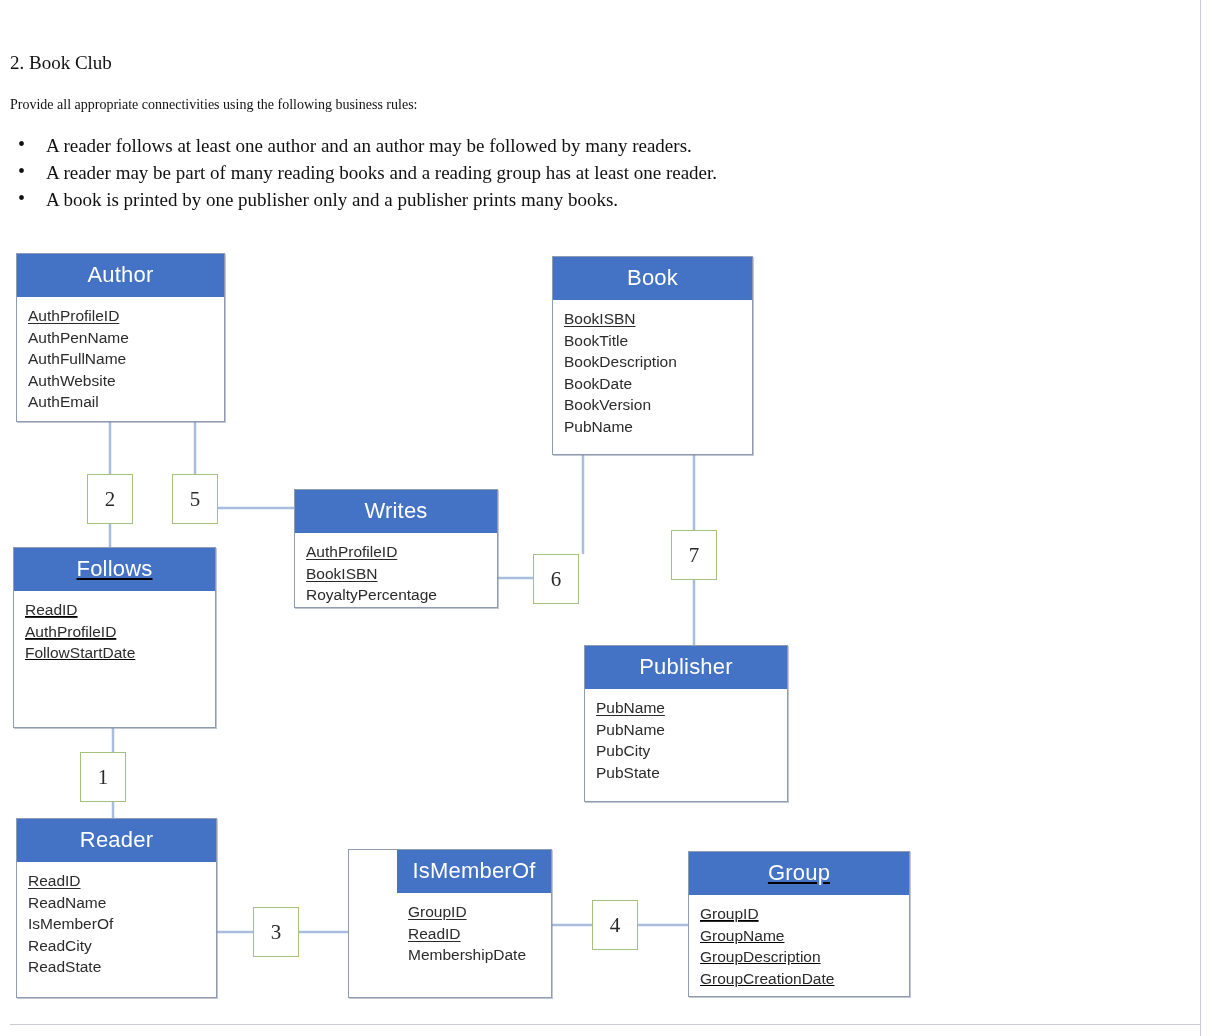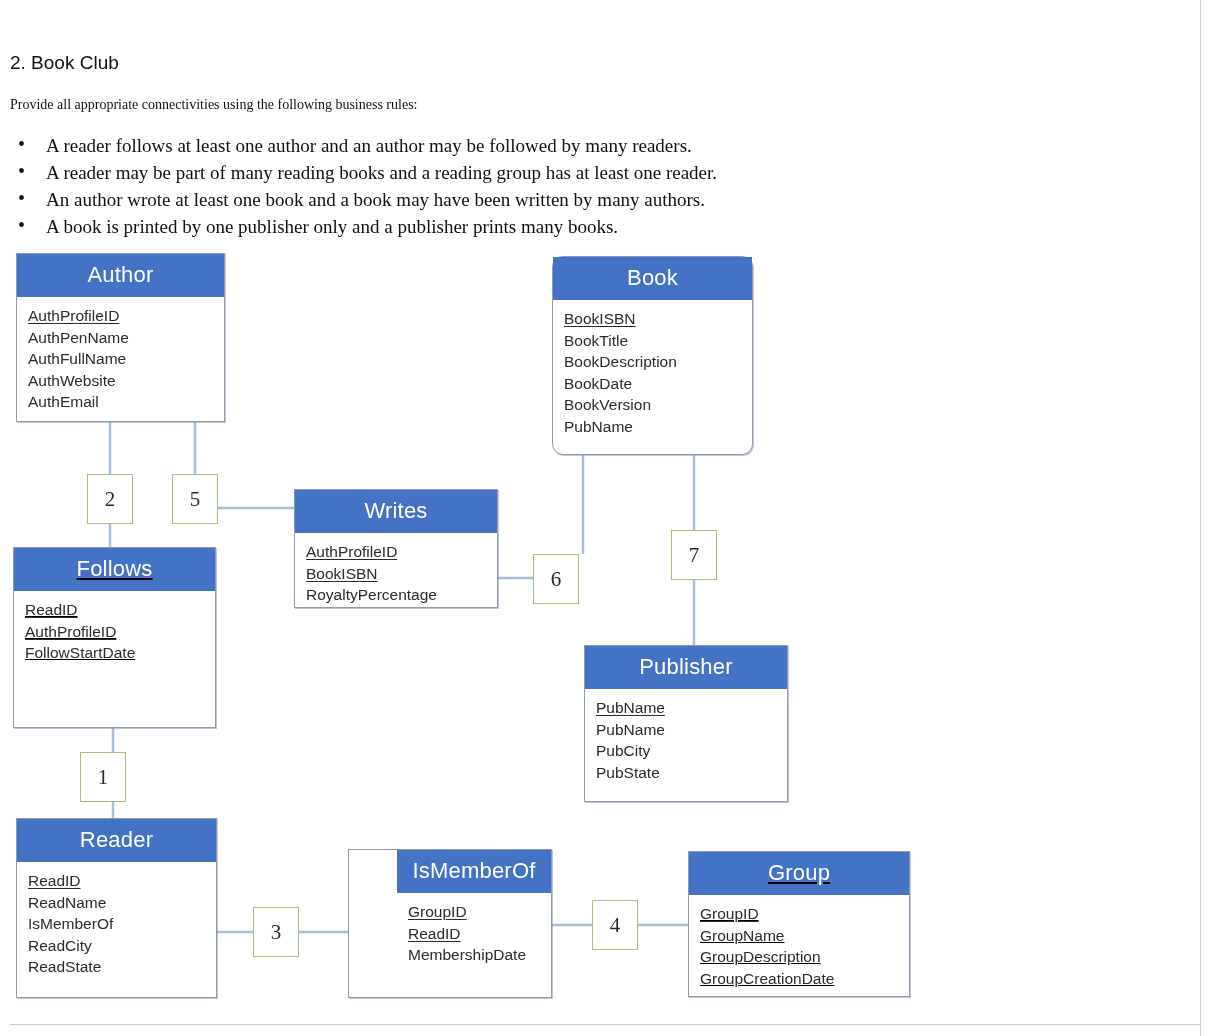--- a/index.html
+++ b/index.html
@@ -18,21 +18,21 @@
 
   
   .doc-text {
     position: absolute;
     left: 0;
     top: 0;
     width: 1160px;
     color: #1a1a1a;
   }
   .q-title {
-    font-family: Liberation Sans, sans-serif;
+    font-family: Liberation Serif, serif;
     font-size: 19px;
     line-height: 22px;
     margin: 52px 0 0 10px;
     color: #111;
   }
   .q-prompt {
     font-family: "Liberation Serif", serif;
     font-size: 14px;
     line-height: 22px;
     margin: 20px 0 0 10px;
@@ -144,21 +144,20 @@
 </style>
 </head>
 <body>
 
 <div class="doc-text">
   <div class="q-title">2. Book Club</div>
   <div class="q-prompt">Provide all appropriate connectivities using the following business rules:</div>
   <ul class="rules">
     <li>A reader follows at least one author and an author may be followed by many readers.</li>
     <li>A reader may be part of many reading books and a reading group has at least one reader.</li>
-    <li>An author wrote at least one book and a book may have been written by many authors.</li>
     <li>A book is printed by one publisher only and a publisher prints many books.</li>
   </ul>
 </div>
 
 <div class="diagram">
 
   <svg class="wires" viewBox="0 0 1213 1036">
     <g stroke="#A9BEDC" stroke-width="2.5" fill="none">
 
       <line x1="110" y1="422" x2="110" y2="474"></line>
@@ -188,21 +187,21 @@
     <div class="ehead">Author</div>
     <div class="ebody">
       <div class="attr pk">AuthProfileID</div>
       <div class="attr">AuthPenName</div>
       <div class="attr">AuthFullName</div>
       <div class="attr">AuthWebsite</div>
       <div class="attr">AuthEmail</div>
     </div>
   </div>
 
-  <div class="entity" style="left:552px; top:256px; width:201px; height:199px;border-radius:11px;">
+  <div class="entity" style="left:552px; top:256px; width:201px; height:199px;">
     <div class="ehead">Book</div>
     <div class="ebody">
       <div class="attr pk">BookISBN</div>
       <div class="attr">BookTitle</div>
       <div class="attr">BookDescription</div>
       <div class="attr">BookDate</div>
       <div class="attr">BookVersion</div>
       <div class="attr">PubName</div>
     </div>
   </div>

